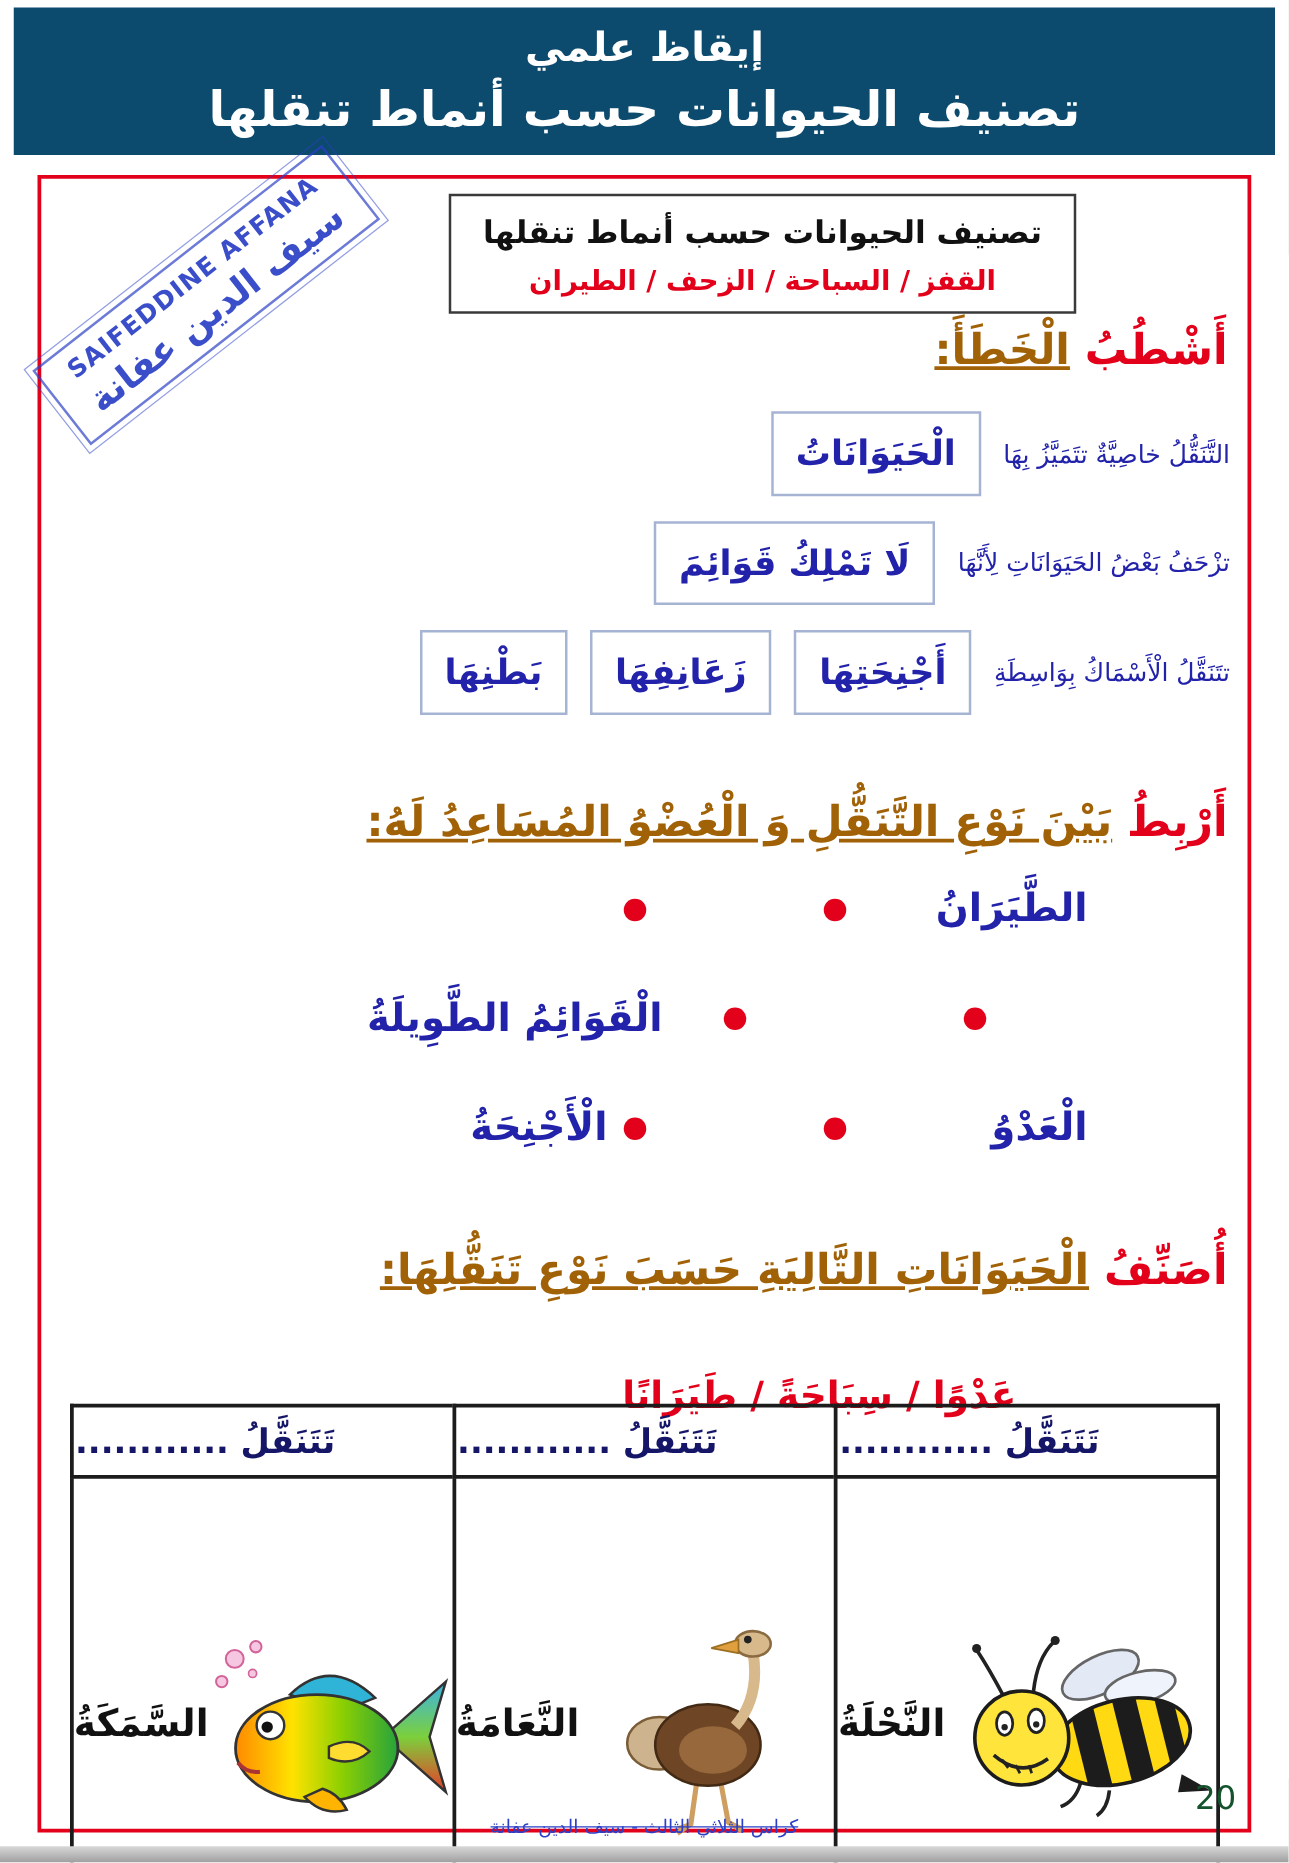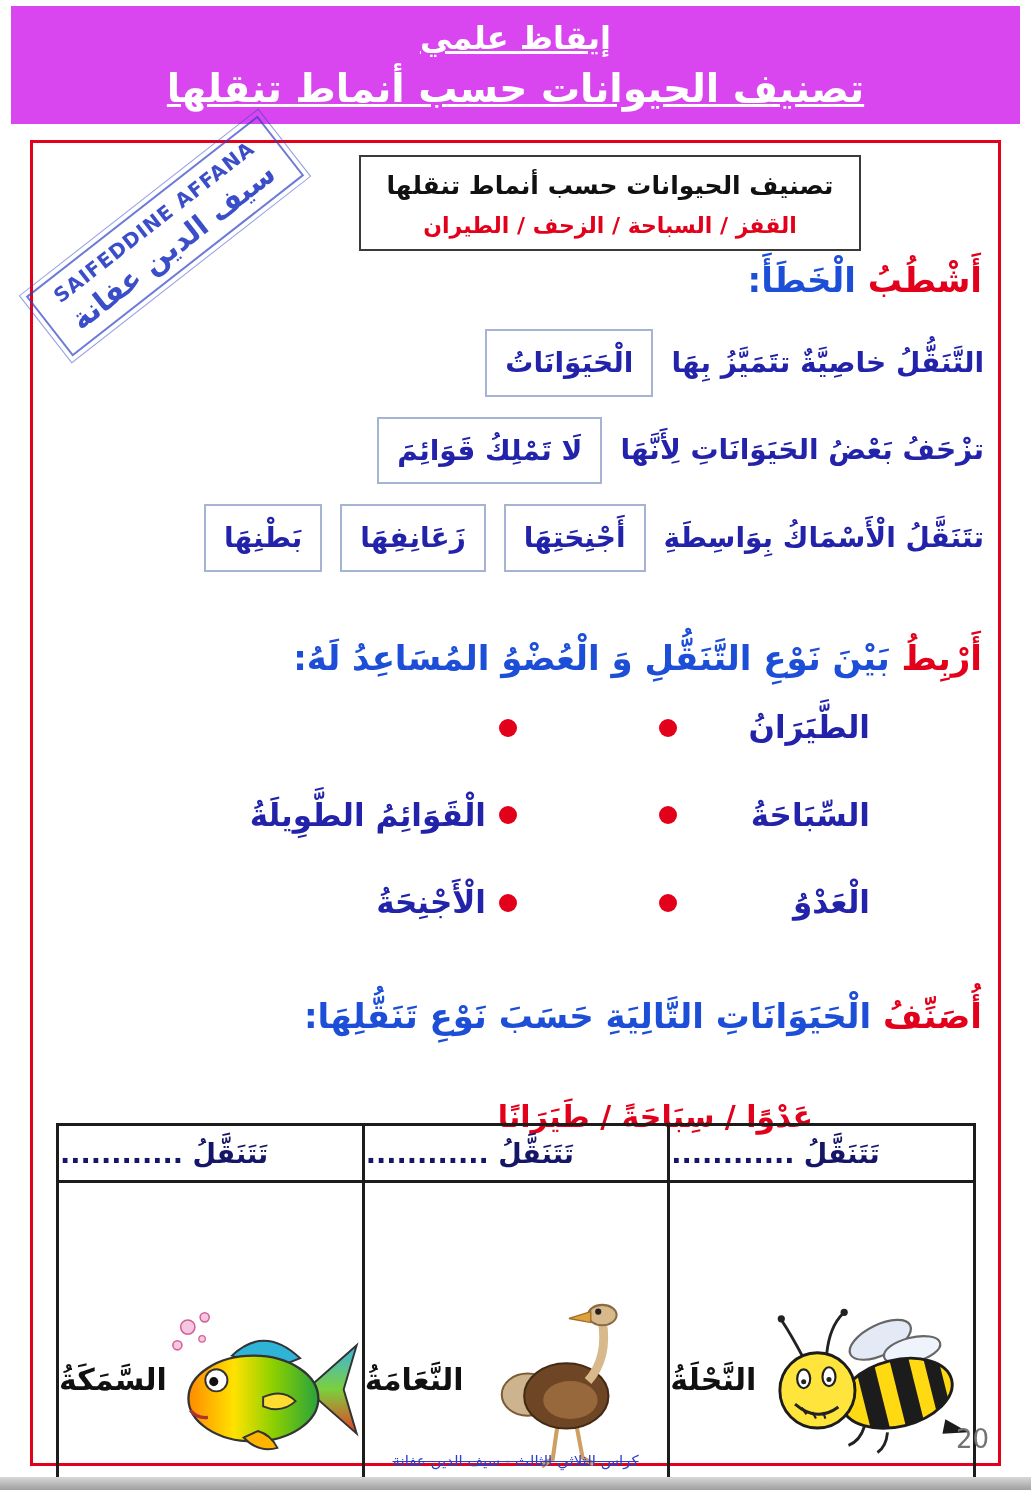--- a/index.html
+++ b/index.html
@@ -1,20 +1,20 @@
 <!DOCTYPE html>
 <html lang="ar"><head>
 <meta charset="utf-8">
 <style>
   html,body{margin:0;padding:0;background:#e9e9e9;}
   .page{position:relative;width:1031px;height:1490px;margin:0 auto;background:#ffffff;overflow:hidden;
         font-family:"DejaVu Sans",sans-serif;direction:rtl;}
 
   
-  .banner{position:absolute;top:6px;left:11px;width:1009px;height:118px;background:#d946ef;color:#ffffff;text-align:center;text-decoration:underline;}
+  .banner{position:absolute;top:6px;left:11px;width:1009px;height:118px;background:#0c4a6e;color:#ffffff;text-align:center;}
   .banner .l1{font-size:32px;font-weight:bold;padding-top:13px;line-height:1.2;}
   .banner .l2{font-size:39px;font-weight:bold;margin-top:9px;line-height:1.2;}
 
   
   .content{position:absolute;top:140px;left:30px;width:965px;height:1320px;border:3px solid #e2001a;background:#fff;}
 
   
   .title-box{position:absolute;top:12px;right:137px;width:486px;border:2px solid #3a3a3a;text-align:center;
              padding:10px 6px 8px;background:#fff;z-index:1;}
   .title-box .t1{font-size:25px;font-weight:bold;color:#111;line-height:1.5;}
@@ -23,29 +23,29 @@
   
   .stamp{position:absolute;left:-15px;top:55px;width:270px;transform:rotate(-38deg);color:#2b3fc6;
          border:2px solid rgba(43,63,198,.75);outline:1px solid rgba(43,63,198,.55);outline-offset:4px;
          text-align:center;padding:6px 10px;opacity:.92;z-index:2;}
   .stamp .s1{direction:ltr;font-size:20px;font-weight:bold;letter-spacing:1px;}
   .stamp .s2{font-size:29px;font-weight:bold;margin-top:2px;}
 
   
   .sec-h{position:absolute;right:16px;font-weight:bold;font-size:34px;line-height:1.6;white-space:nowrap;}
   .sec-h .red{color:#e2001a;}
-  .sec-h .blue{color:#1d4ed8;}
+  .sec-h .blue{color:#a16207;text-decoration:underline;}
   .h1{top:110px;}
   .h2{top:488px;}
   .h3{top:846px;}
 
   
   .rows{position:absolute;top:186px;right:14px;left:8px;}
   .ex-row{display:flex;align-items:center;gap:18px;margin-bottom:20px;}
-  .stem{font-size:28px;font-weight:bold;color:#2222aa;line-height:1.8;white-space:nowrap;}
+  .stem{font-size:20px;font-weight:normal;color:#2222aa;line-height:1.8;white-space:nowrap;}
   .opt{border:2px solid #a6b4d4;padding:8px 18px;font-size:28px;font-weight:bold;color:#2222aa;line-height:1.7;
        white-space:nowrap;background:#fff;}
 
   
   .match{position:absolute;top:560px;right:128px;}
   .match-row{display:grid;grid-template-columns:180px 44px 116px 44px auto;align-items:center;margin-bottom:38px;}
   .mtxt{font-size:31px;font-weight:bold;color:#2222aa;line-height:1.6;white-space:nowrap;}
   .dot{width:18px;height:18px;border-radius:50%;background:#e2001a;margin:0 auto;}
 
   
@@ -56,21 +56,21 @@
   table.anim td{border:3px solid #1c1c1c;}
   td.th{height:52px;text-align:left;font-size:27px;font-weight:bold;color:#161668;}
   td.tb{height:242px;padding:0;}
   .cellwrap{display:flex;flex-direction:row;align-items:center;justify-content:flex-end;height:304px;margin-top:46px;}
   .imgwrap{flex:1;display:flex;align-items:center;justify-content:center;width:100%;overflow:hidden;}
   .albl{font-size:30px;font-weight:bold;color:#111;line-height:1.4;margin-bottom:2px;}
 
   
   .footer{position:absolute;bottom:20px;left:0;right:0;text-align:center;color:#2b3fc6;font-size:15px;
           text-decoration:line-through;}
-  .pagenum{position:absolute;bottom:36px;right:42px;color:#737373;font-size:26px;direction:ltr;}
+  .pagenum{position:absolute;bottom:36px;right:42px;color:#14532d;font-size:26px;direction:ltr;}
   .scan-strip{position:absolute;bottom:0;left:0;width:100%;height:13px;background:linear-gradient(#d8d8d8,#9f9f9f);}
 </style>
 </head>
 <body>
 
 <div class="page">
 
   <div class="banner">
     <div class="l1">إيقاظ علمي</div>
     <div class="l2">تصنيف الحيوانات حسب أنماط تنقلها</div>
@@ -116,21 +116,20 @@
     </div>
 
     <div class="match">
       <div class="match-row">
         <span class="mtxt">الطَّيَرَانُ</span>
         <span class="dot"></span>
         <span></span>
         <span class="dot"></span>
       </div>
       <div class="match-row">
-        <span class="mtxt">السِّبَاحَةُ</span>
         <span class="dot"></span>
         <span></span>
         <span class="dot"></span>
         <span class="mtxt">الْقَوَائِمُ الطَّوِيلَةُ</span>
       </div>
       <div class="match-row">
         <span class="mtxt">الْعَدْوُ</span>
         <span class="dot"></span>
         <span></span>
         <span class="dot"></span>

